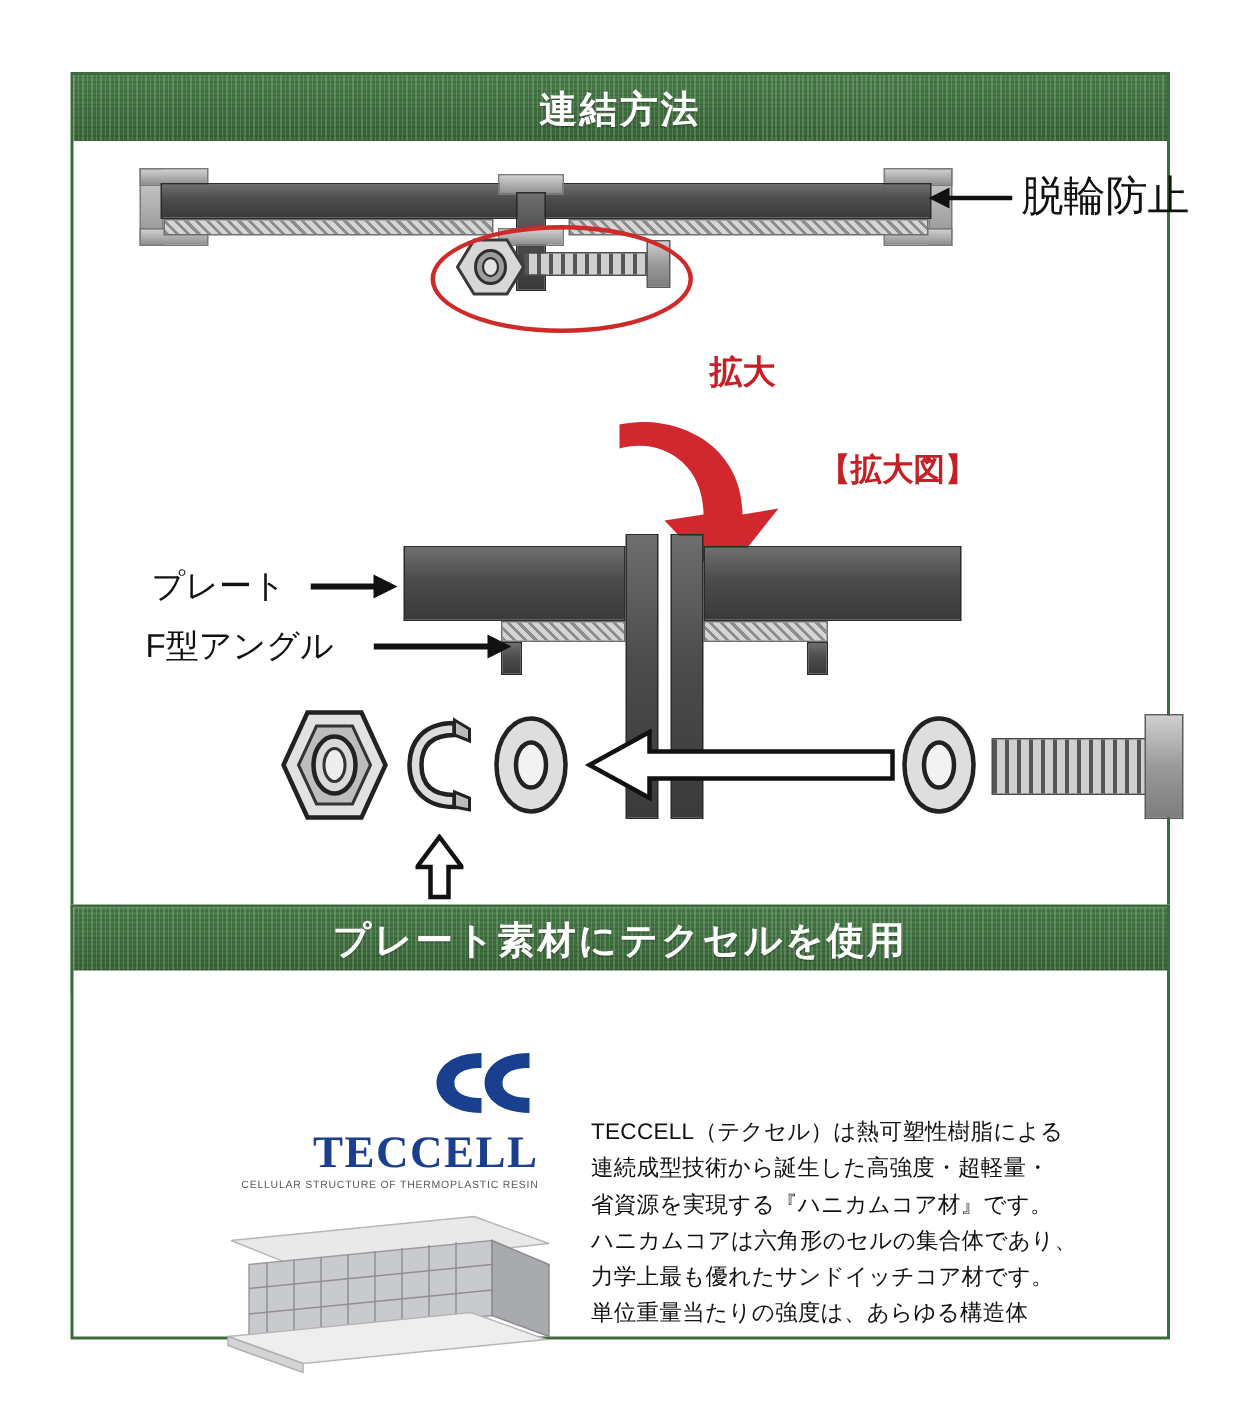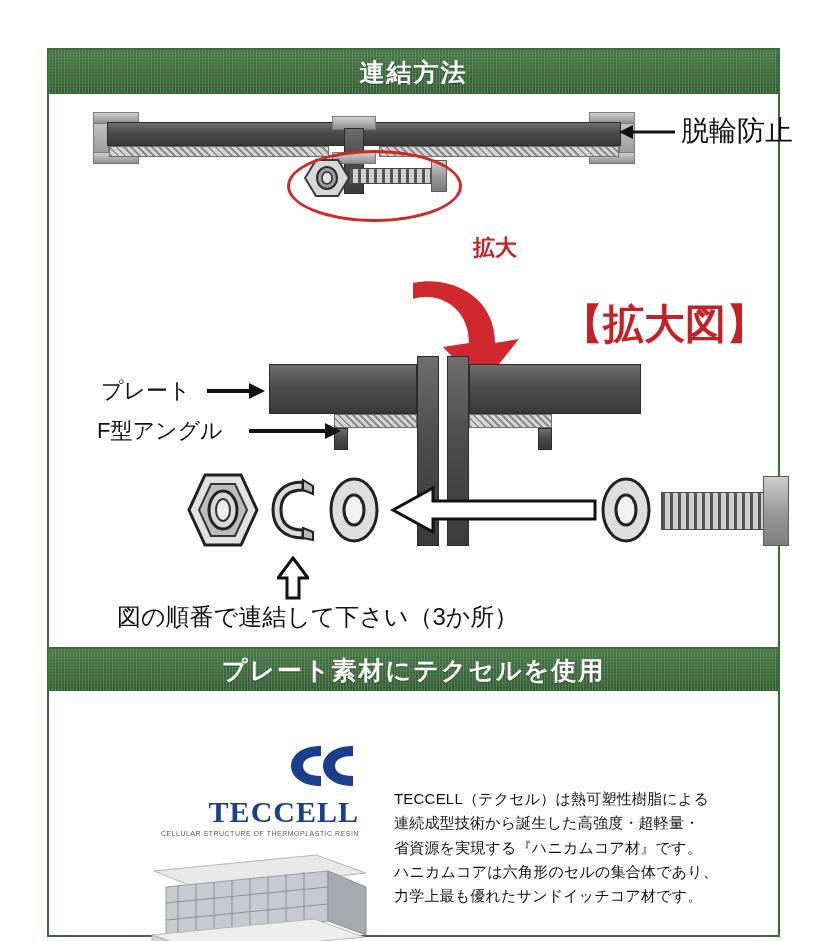--- a/index.html
+++ b/index.html
@@ -24,21 +24,21 @@
     box-sizing: border-box;
   }
   #panel-connection {
     left: 47px;
     top: 48px;
     width: 733px;
     height: 615px;
   }
   #panel-material {
     left: 47px;
-    top: 647px;
+    top: 603px;
     width: 733px;
     height: 290px;
   }
 
   .panel-header {
     position: absolute;
     left: 0;
     top: 0;
     width: 100%;
     height: 44px;
@@ -250,21 +250,21 @@
       <polygon points="0,12 14,5 14,19" fill="#111"></polygon>
     </svg>
     <div class="txt" style="left:632px; top:22px; font-size:28px;">脱輪防止</div>
 
     <div class="txt red-text" style="left:424px; top:142px; font-size:22px;">拡大</div>
 
     <svg id="zoom-arrow" viewBox="0 0 120 120">
       <path d="M4 14 C 40 6, 86 26, 86 74 L 110 70 L 72 118 L 34 78 L 60 74 C 60 40, 32 22, 4 30 Z" fill="#d0282e"></path>
     </svg>
 
-    <div class="txt red-text" style="left:513px; top:208px; font-size:41px;">【拡大図】</div>
+    <div class="txt red-text" style="left:497px; top:208px; font-size:21px;">【拡大図】</div>
 
     <div>
       <div class="rail-body" style="left:220px; top:270px; width:148px; height:50px;"></div>
       <div class="rail-body" style="left:420px; top:270px; width:172px; height:50px;"></div>
       <div class="hatch" style="left:285px; top:320px; width:83px; height:14px;"></div>
       <div class="hatch" style="left:420px; top:320px; width:83px; height:14px;"></div>
       <div class="rail-body" style="left:285px; top:334px; width:14px; height:22px;"></div>
       <div class="rail-body" style="left:489px; top:334px; width:14px; height:22px;"></div>
 
       <div class="rail-body" style="left:368px; top:262px; width:22px; height:190px;"></div>
@@ -356,15 +356,16 @@
       <polygon points="8,92 170,76 220,94 58,110" fill="#eeeeef" stroke="#b6b6b8" stroke-width="1"></polygon>
       <polygon points="8,92 58,110 58,116 8,98" fill="#d4d4d6" stroke="#b0b0b2" stroke-width="1"></polygon>
     </svg>
 
     <div id="material-text">
       <div>TECCELL（テクセル）は熱可塑性樹脂による</div>
       <div>連続成型技術から誕生した高強度・超軽量・</div>
       <div>省資源を実現する『ハニカムコア材』です。</div>
       <div>ハニカムコアは六角形のセルの集合体であり、</div>
       <div>力学上最も優れたサンドイッチコア材です。</div>
+      <div>単位重量当たりの強度は、あらゆる構造体</div>
     </div>
   </div>
 </section>
 
 </body></html>

